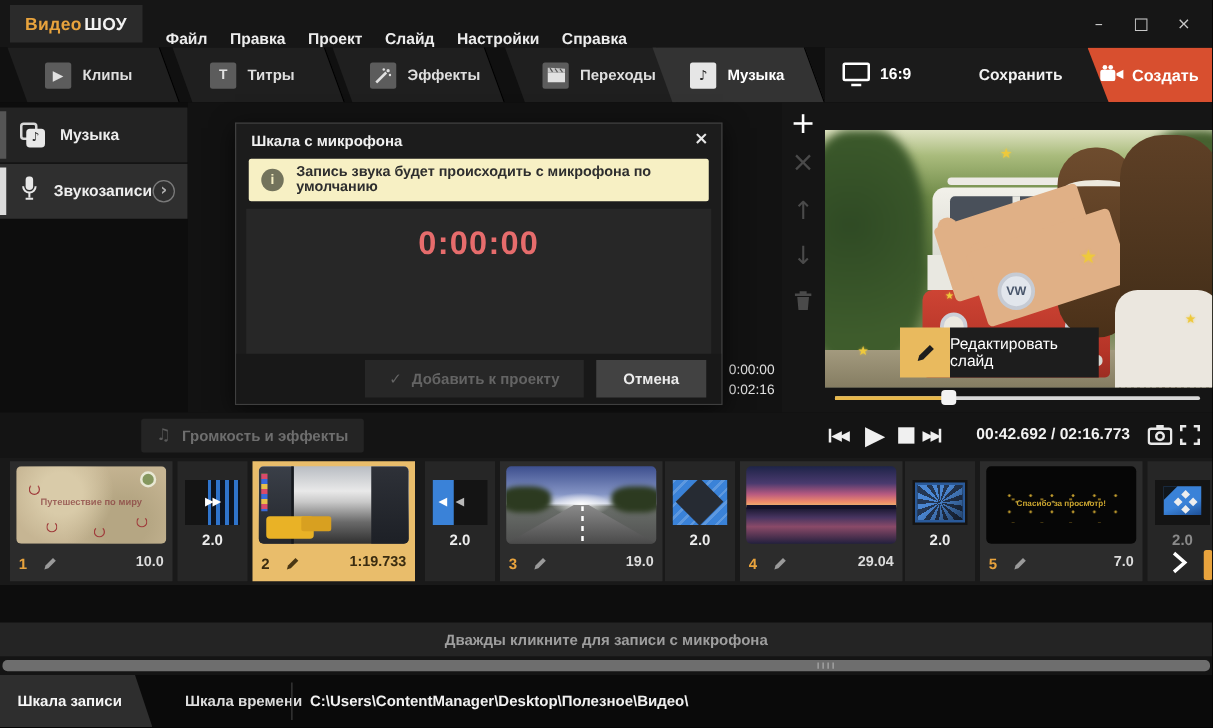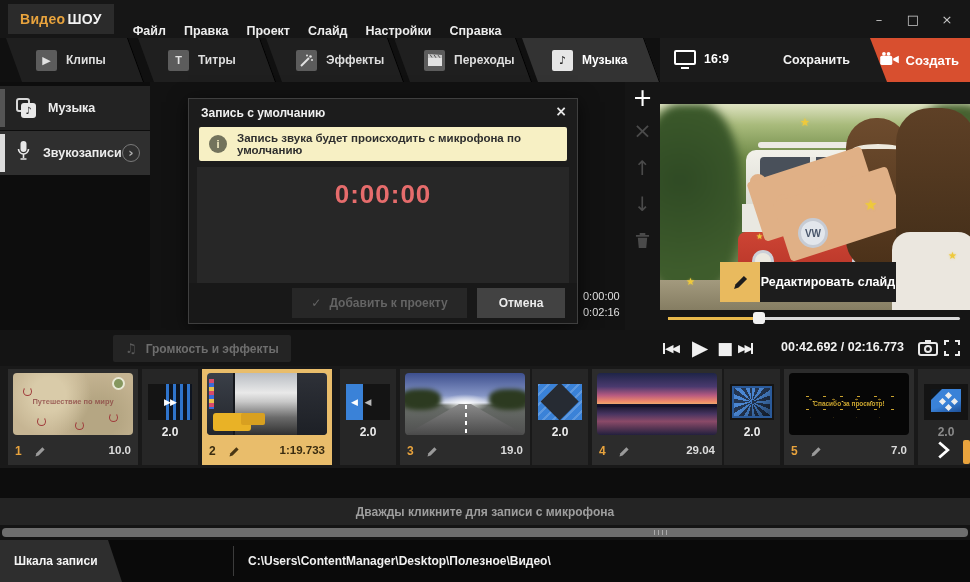--- a/index.html
+++ b/index.html
@@ -125,21 +125,21 @@
     background:linear-gradient(#5e4026,#3a2814); border-radius:34px; }
   .girl-top { position:absolute; left:232px; top:128px; width:84px; height:78px; background:#ebe7df; border-radius:18px 18px 0 0; }
   .girl-top::after { content:""; position:absolute; left:0; bottom:0; width:100%; height:16px;
     background:repeating-linear-gradient(90deg,#ebe7df 0 3px, rgba(0,0,0,0) 3px 5px); }
   .arm { position:absolute; background:linear-gradient(90deg,#e4b58c,#c99e74); border-radius:8px; }
   .fist { position:absolute; width:16px; height:15px; background:#e0b086; border-radius:50%; }
   .thumb { position:absolute; width:7px; height:12px; background:#e0b086; border-radius:4px; }
   .star { position:absolute; color:#eec93c; text-shadow:0 0 2px rgba(238,201,60,.8); }
   .editslide { position:absolute; left:60px; top:180px; height:40px; display:flex; }
   .editslide .sq { width:40px; height:40px; background:#e9ba5e; display:flex; align-items:center; justify-content:center; color:#1d1d1d; }
-  .editslide .lb { width:136px; background:#1d1d1d; color:#fff; font-size:12.5px; font-weight:bold;
+  .editslide .lb { width:119px; background:#1d1d1d; color:#fff; font-size:12.5px; font-weight:normal;
     display:flex; align-items:center; justify-content:center; }
   .seek { position:absolute; left:8px; top:235px; width:292px; height:3px; background:#d8d8d8; border-radius:2px; }
   .seek .fill { position:absolute; left:0; top:0; height:3px; width:30%; background:#e8b84b; }
   .seek .handle { position:absolute; left:29%; top:-5px; width:12px; height:12px; background:#f2f2f2; border-radius:3px; }
 
   
   .controls { position:absolute; left:0; top:330px; width:970px; height:36px; background:#141414; }
   .volbtn { position:absolute; left:113px; top:5px; width:178px; height:27px; background:#242424;
     border-radius:2px; display:flex; align-items:center; gap:9px; padding-left:12px;
     color:#6e6e6e; font-size:12px; font-weight:bold; }
@@ -290,21 +290,21 @@
           <svg width="13" height="13" viewBox="0 0 13 13">
               <path d="M1 12L9 4" stroke="#e2e2e2" stroke-width="2"></path>
               <circle cx="10.5" cy="2.5" r="1.3" fill="#e2e2e2"></circle>
               <circle cx="12" cy="6" r="1" fill="#e2e2e2"></circle>
               <circle cx="7" cy="1.5" r="1" fill="#e2e2e2"></circle>
             </svg>
         </span>
         <span class="lbl">Эффекты</span>
       </div>
     </div>
-    <div class="rtab" style="left:402px">
+    <div class="rtab" style="left:412px">
       <div class="bg"></div>
       <div class="cc">
         <span class="tabico">
           <svg width="14" height="12" viewBox="0 0 14 12">
               <path d="M0 4h14v8H0z" fill="#e2e2e2"></path>
               <path d="M0 0l14 1v3H0z" fill="#c8c8c8"></path>
               <path d="M2 .5l2 3M6 .8l2 3M10 1.1l2 2.7" stroke="#555" stroke-width="1"></path>
             </svg>
         </span>
         <span class="lbl">Переходы</span>
@@ -373,21 +373,21 @@
               <path d="M2 8a5 5 0 0 0 10 0" fill="none" stroke="#e8e8e8" stroke-width="1.6"></path>
               <path d="M7 13v4M4 18h6" stroke="#e8e8e8" stroke-width="1.6"></path>
             </svg>
         </span>
         <span class="lbl">Звукозаписи</span>
         <span class="chev-circ ico">›</span>
       </div>
     </div>
 
     <div class="dlg">
-      <span class="dlg-title">Запись с умолчанию</span>
+      <span class="dlg-title">Шкала с микрофона</span>
       <span class="dlg-x ico">×</span>
       <div class="dlg-banner">
         <span class="info-circ">i</span>
         <span class="txt">Запись звука будет происходить с микрофона по умолчанию</span>
       </div>
       <div class="dlg-inner">
         <div class="timer">0:00:00</div>
       </div>
       <div class="dlg-foot">
         <div class="addbtn">
@@ -628,17 +628,20 @@
       <span class="grip" style="left:656px"></span>
       <span class="grip" style="left:660px"></span>
       <span class="grip" style="left:664px"></span>
     </div>
   </div>
 
   <div class="bottombar">
     <div class="btab1">
       <span>Шкала записи</span>
     </div>
+    <div class="btab2">
+      <span>Шкала времени</span>
+    </div>
     <div class="bdiv"></div>
     <div class="bpath">C:\Users\ContentManager\Desktop\Полезное\Видео\</div>
   </div>
 
 </div>
 
 </body></html>

